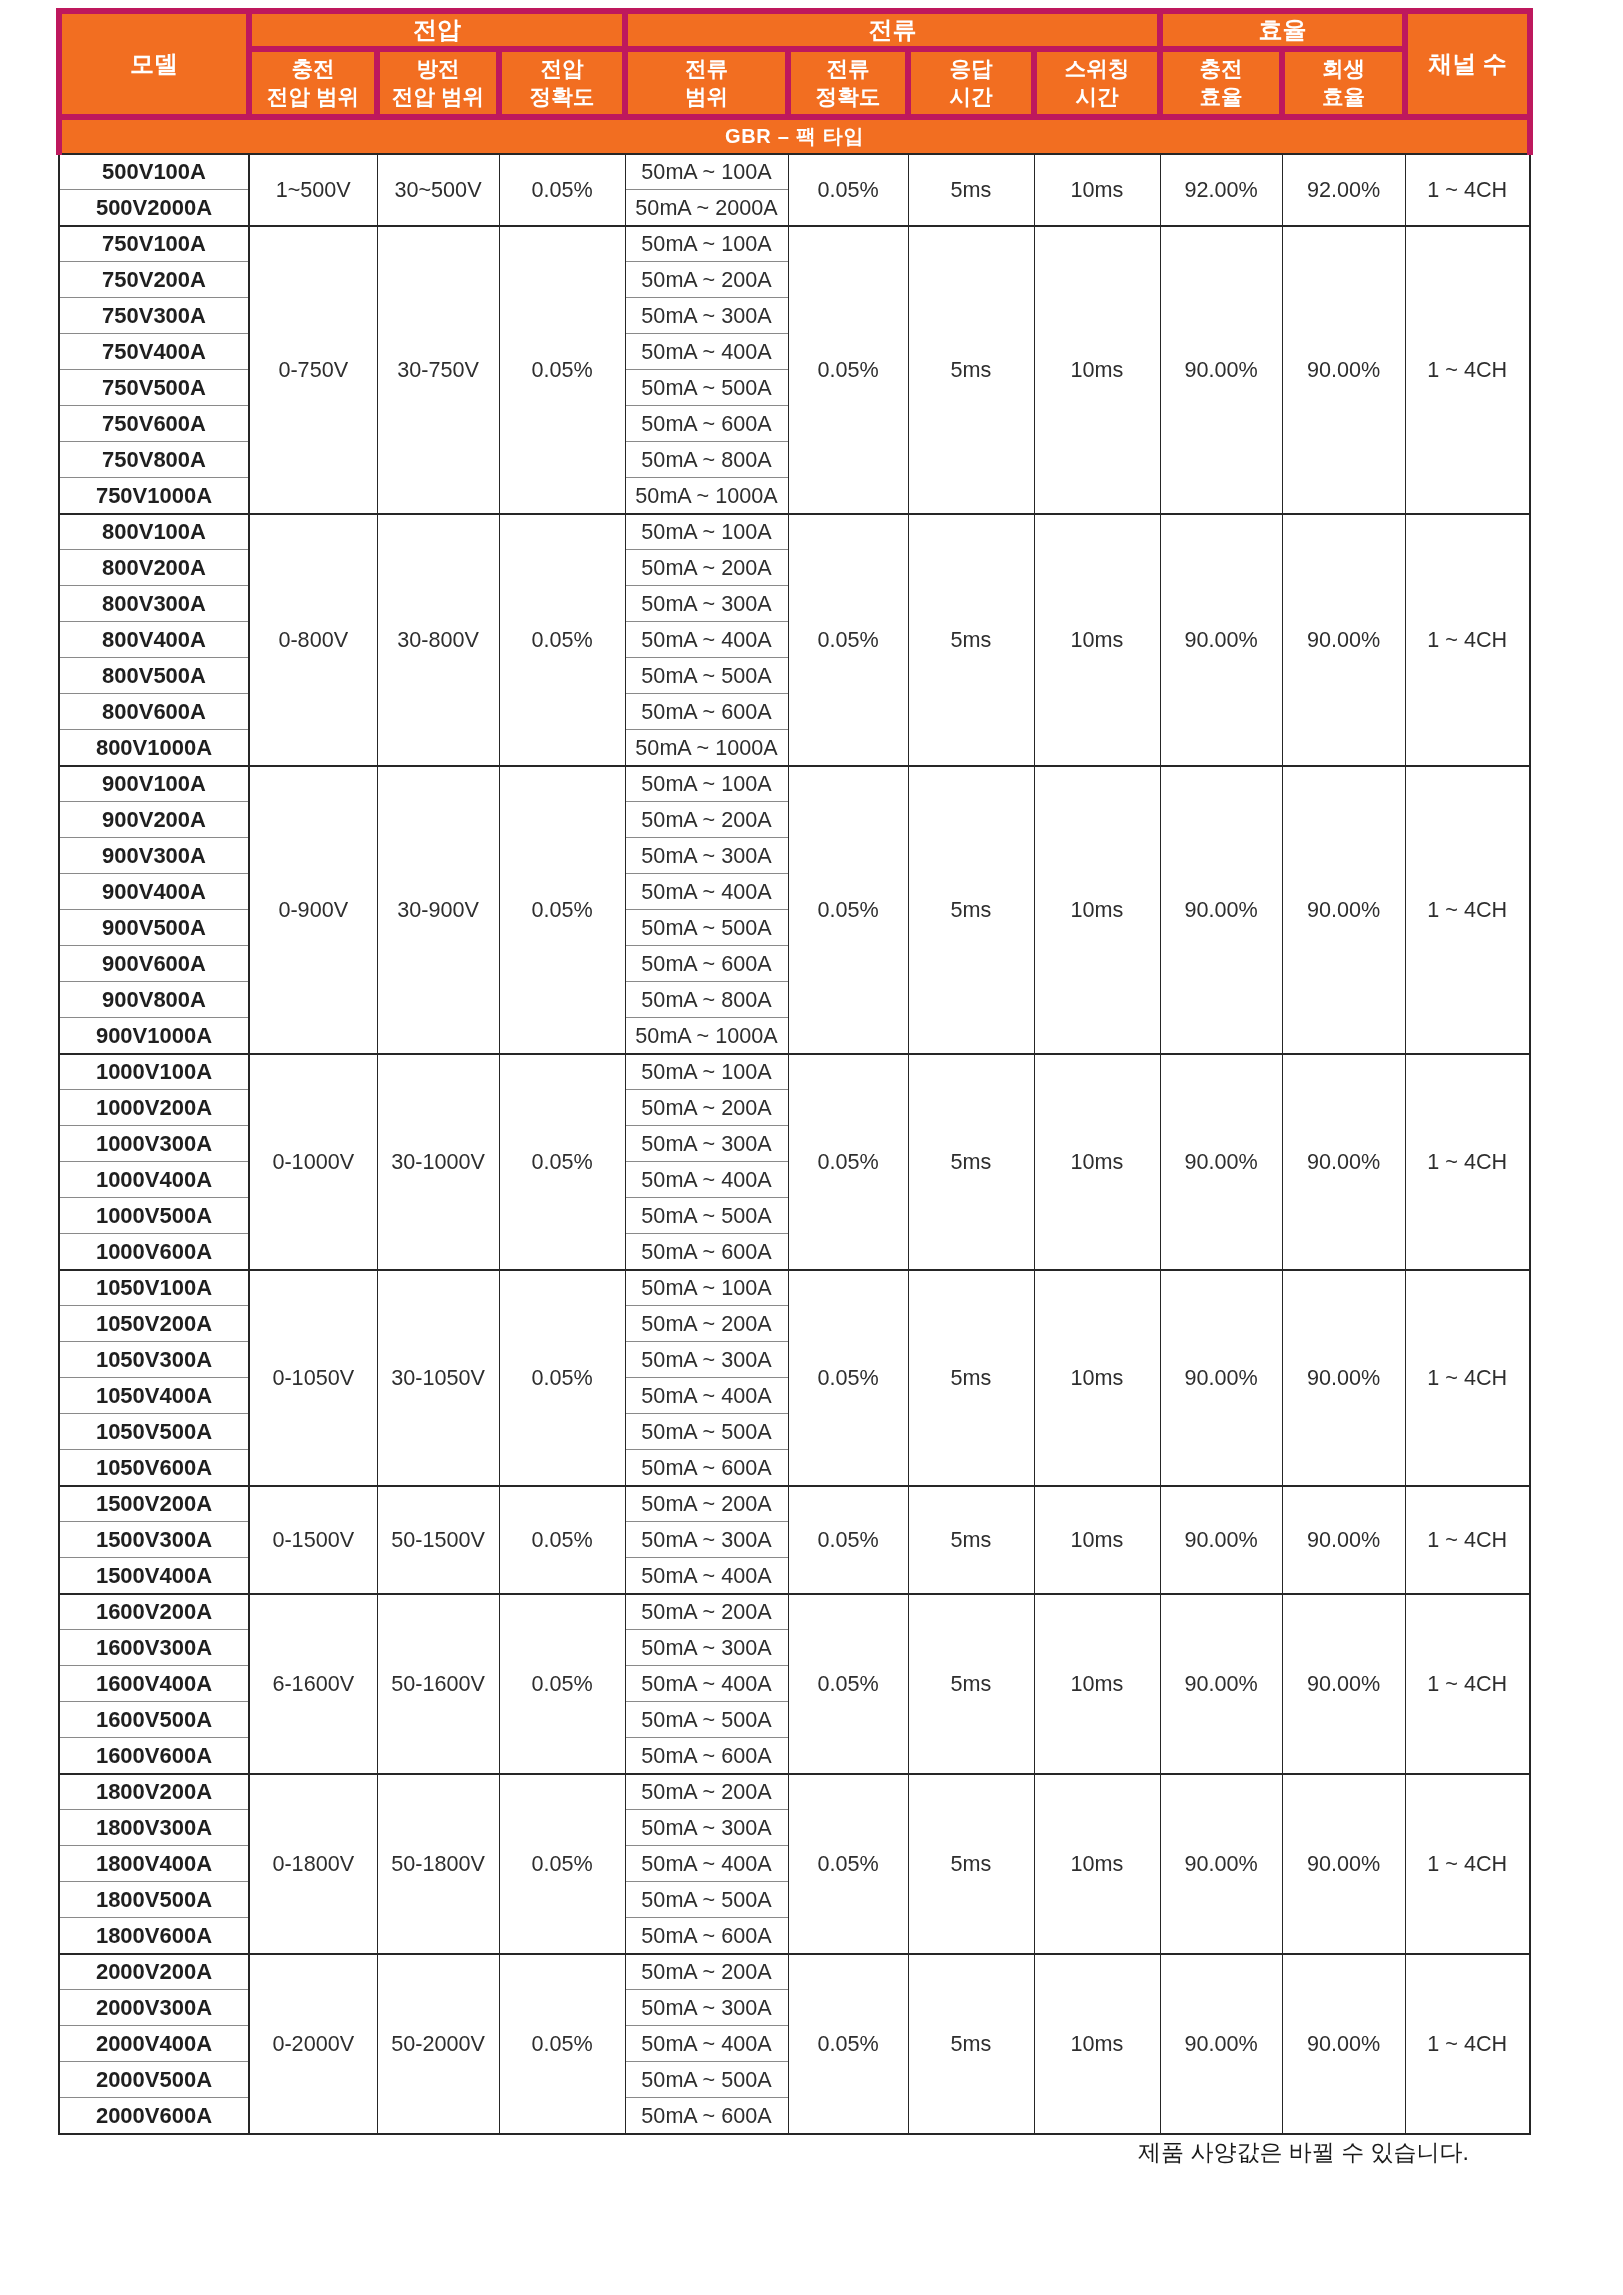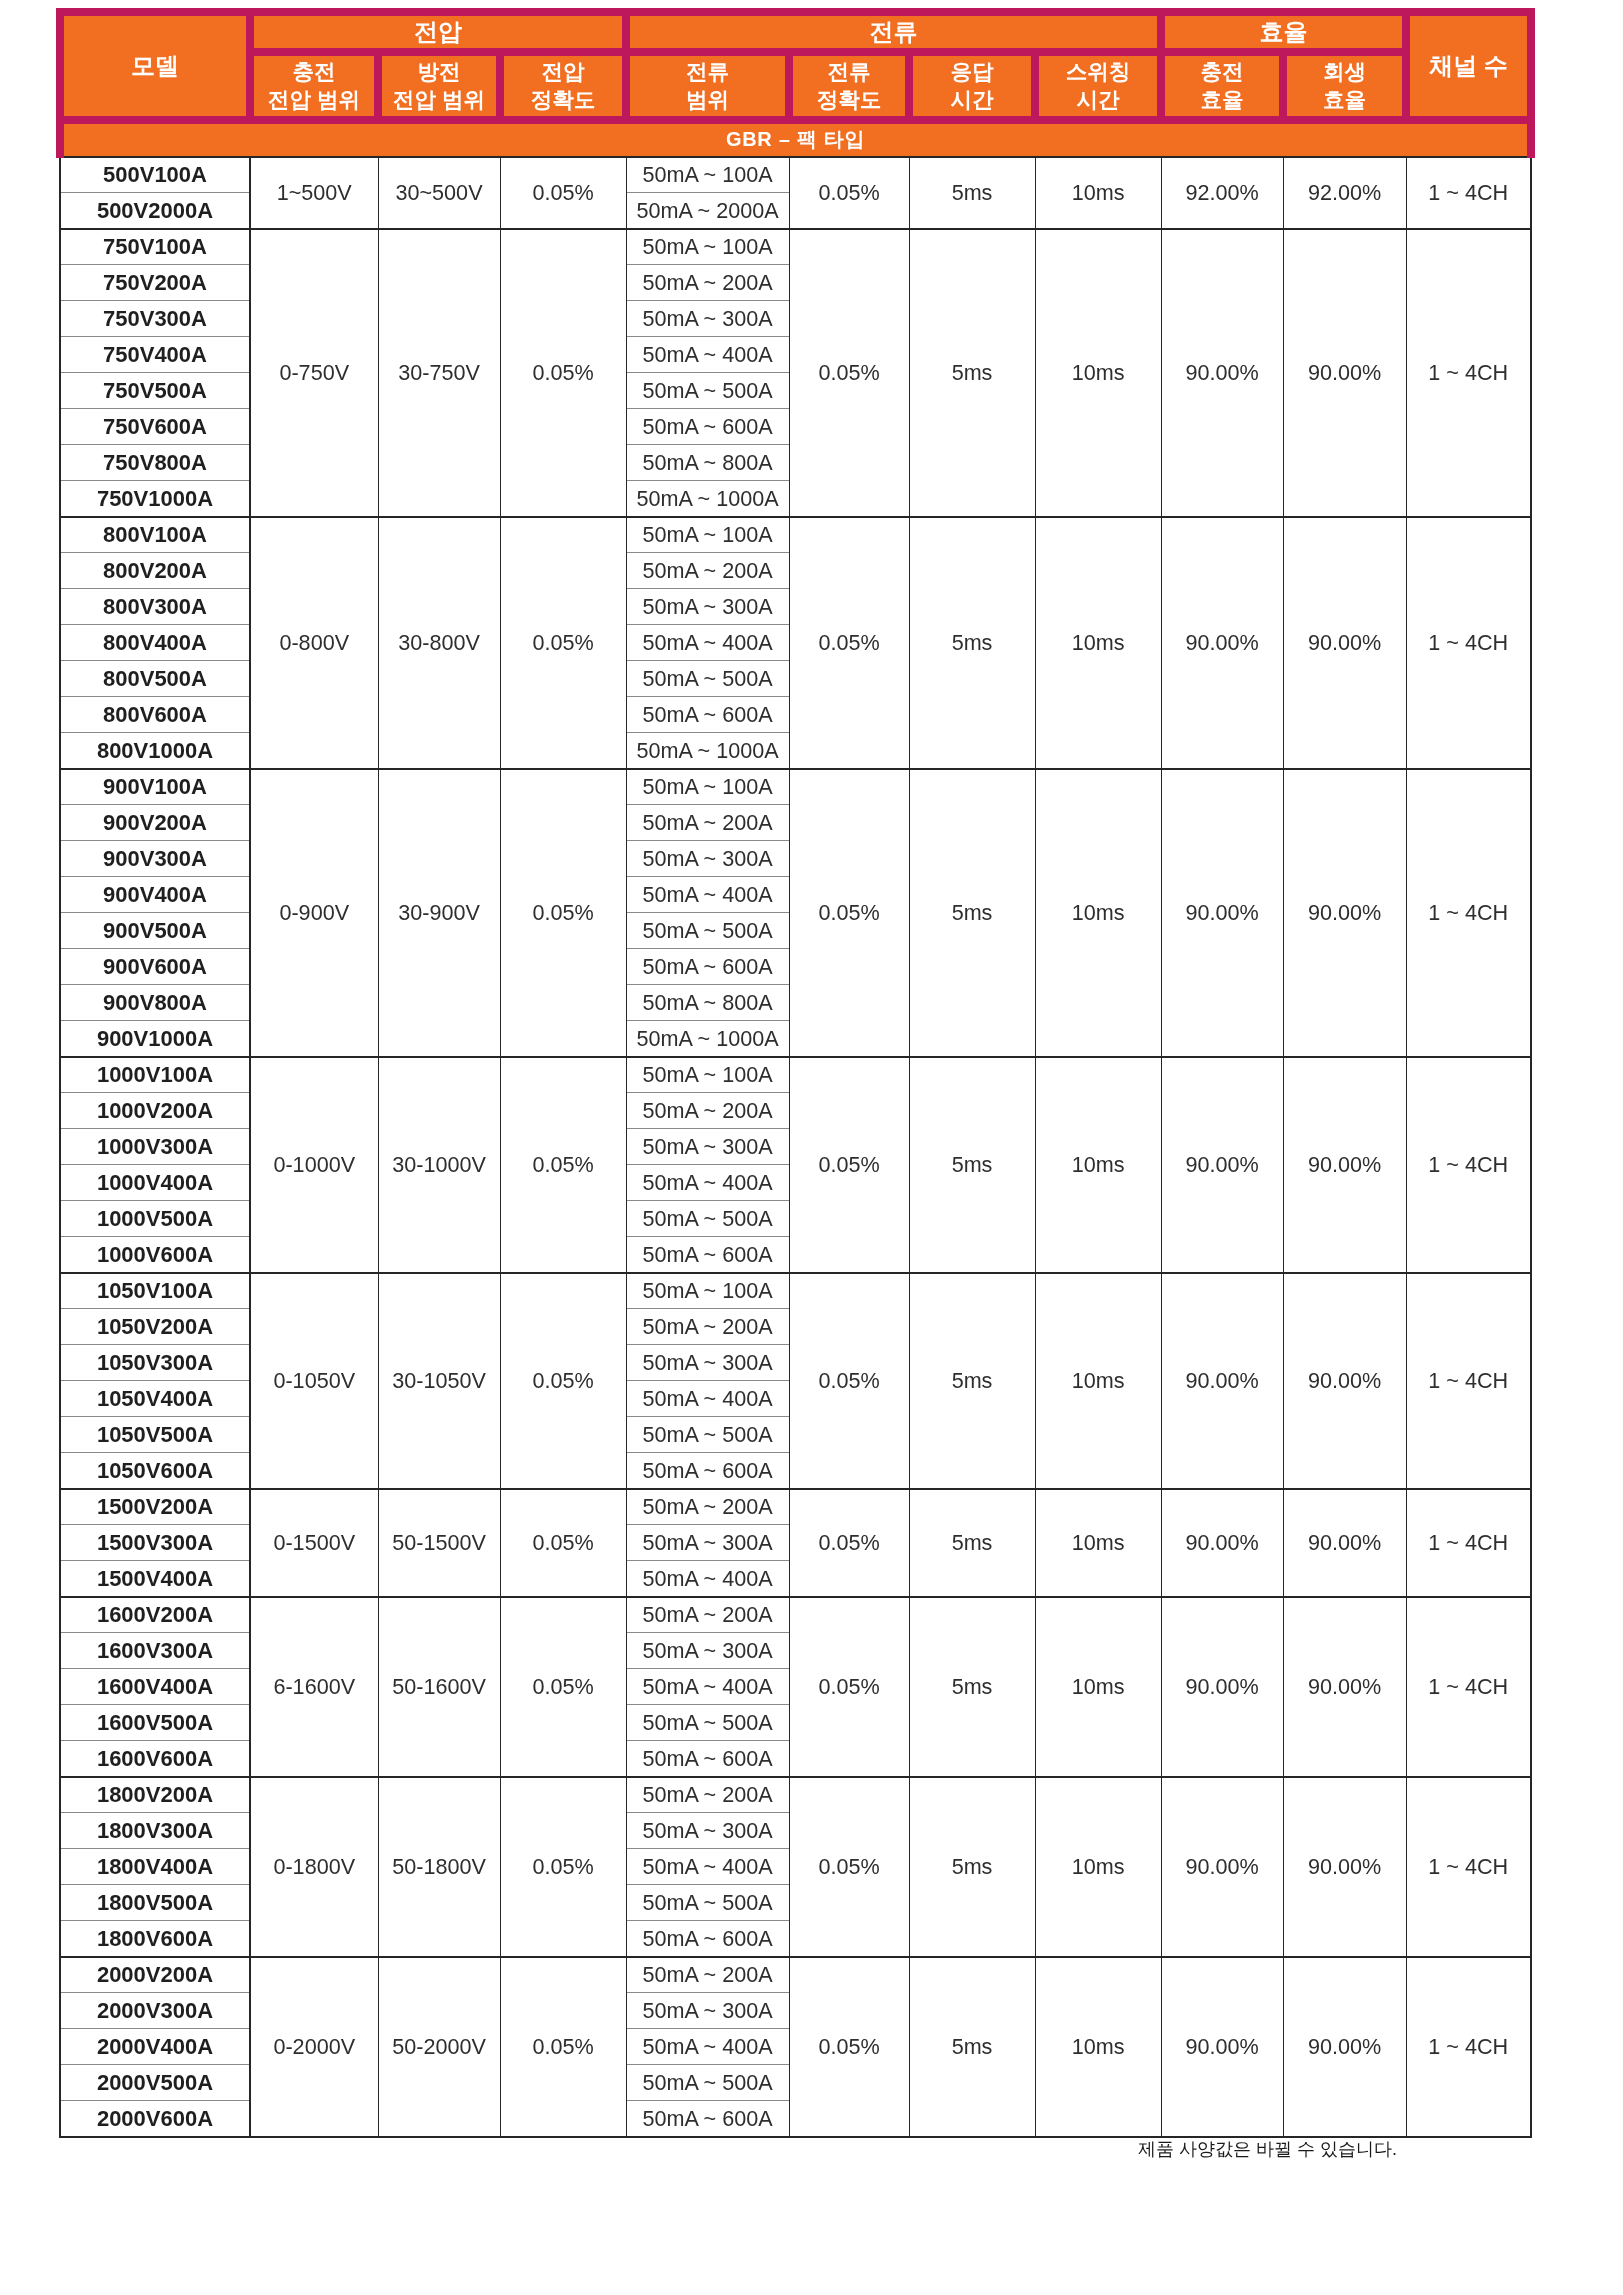--- a/index.html
+++ b/index.html
@@ -11,21 +11,21 @@
   }
   .page { position: relative; width: 1624px; height: 2295px; background: #fff; }
 
   table.spec-table {
     position: absolute; left: 56px; top: 7.8px; width: 1471px;
     border-collapse: collapse; table-layout: fixed;
     border: 2.6px solid #262626;
   }
   thead th {
     background: #F26E21; color: #ffffff; font-weight: bold;
-    border: 8px solid #be185d; text-align: center; vertical-align: middle;
+    border: 6px solid #be185d; text-align: center; vertical-align: middle;
   }
   tr.hrow1 th { height: 33px; font-size: 24px; }
   tr.hrow2 th { height: 68px; font-size: 21.6px; }
   tr.hrow2 .l { display: block; line-height: 1.28; }
   th.span2 { font-size: 24px; }
   tr.banner-row th {
     height: 37px; font-size: 20px; letter-spacing: 0.7px;
     border-top: 2px solid #ffffff; border-bottom: 2.6px solid #262626;
   }
 
@@ -37,21 +37,21 @@
   tbody td.model {
     font-weight: bold; font-size: 22px; color: #1f1f1f;
     border-right: 2px solid #262626;
     margin-left: 41px;
   }
   tbody td.rowline { border-top: 1.3px solid #8a8a8a; }
   tbody tr.group-start td { border-top: 2px solid #262626; }
 
   .footnote {
     position: absolute; left: 1138px; top: 2137px;
-    font-size: 18px; color: #1a1a1a; white-space: nowrap;
+    font-size: 23px; color: #1a1a1a; white-space: nowrap;
   }
 </style>
 </head>
 <body>
 
 <div class="page">
   <table class="spec-table">
     <colgroup>
       <col style="width:190px">
         <col style="width:128px">

